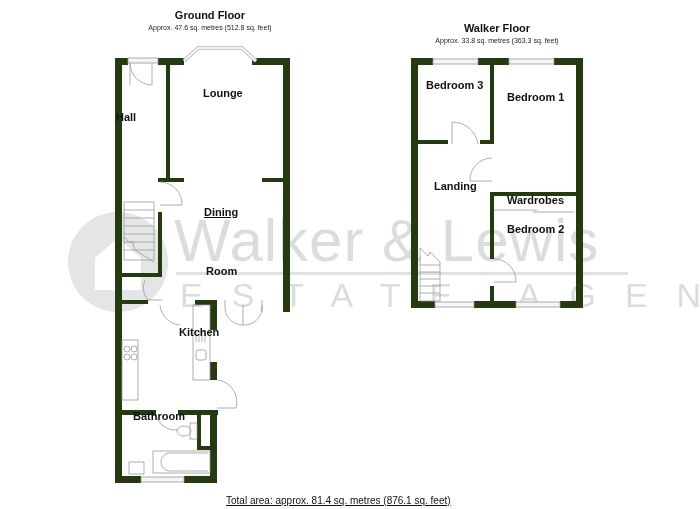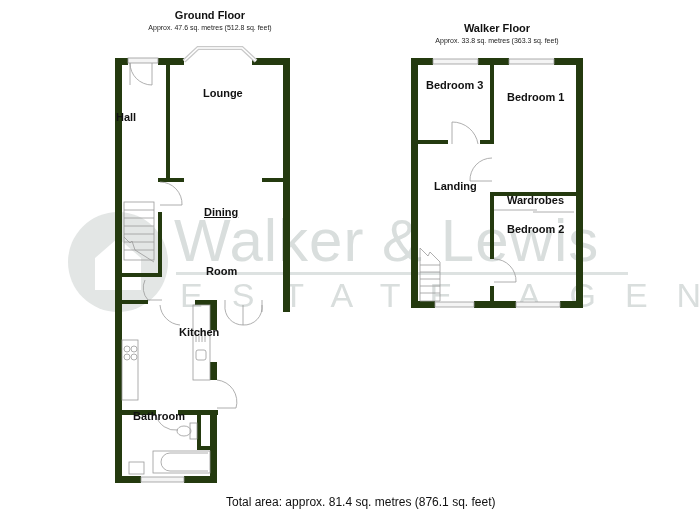--- a/index.html
+++ b/index.html
@@ -4,21 +4,21 @@
 <style>
   html, body { margin: 0; padding: 0; background: #ffffff; }
   body { width: 700px; height: 509px; position: relative; overflow: hidden; font-family: "Liberation Sans", sans-serif; }
   svg { position: absolute; left: 0; top: 0; }
   .wall { fill: #243a0f; }
   .thin { fill: none; stroke: #9a9a9a; stroke-width: 0.8; }
   .win { fill: #f4f4f4; stroke: #9a9a9a; stroke-width: 0.8; }
   .lbl { position: absolute; font-family: "Liberation Sans", sans-serif; font-weight: bold; font-size: 11px; color: #111; white-space: nowrap; }
   .title { position: absolute; font-family: "Liberation Sans", sans-serif; font-weight: bold; font-size: 11px; color: #111; text-align: center; white-space: nowrap; }
   .sub { position: absolute; font-family: "Liberation Sans", sans-serif; font-size: 7px; color: #222; text-align: center; white-space: nowrap; }
-  .total { position: absolute; font-family: "Liberation Sans", sans-serif; font-size: 12px; color: #111; white-space: nowrap; }
+  .total { position: absolute; font-family: "Liberation Sans", sans-serif; font-size: 10px; color: #111; white-space: nowrap; text-decoration: underline; }
   .wm-text { position: absolute; font-family: "Liberation Sans", sans-serif; color: #d9dedd; white-space: nowrap; }
 </style>
 </head>
 <body>
 
 <div>
   <svg width="700" height="509">
     <circle cx="118" cy="262" r="50" fill="#e3e6e5"></circle>
     <path d="M95 290 L95 258 L118 238 L141 258 L141 290 Z" fill="#ffffff"></path>
   </svg>

